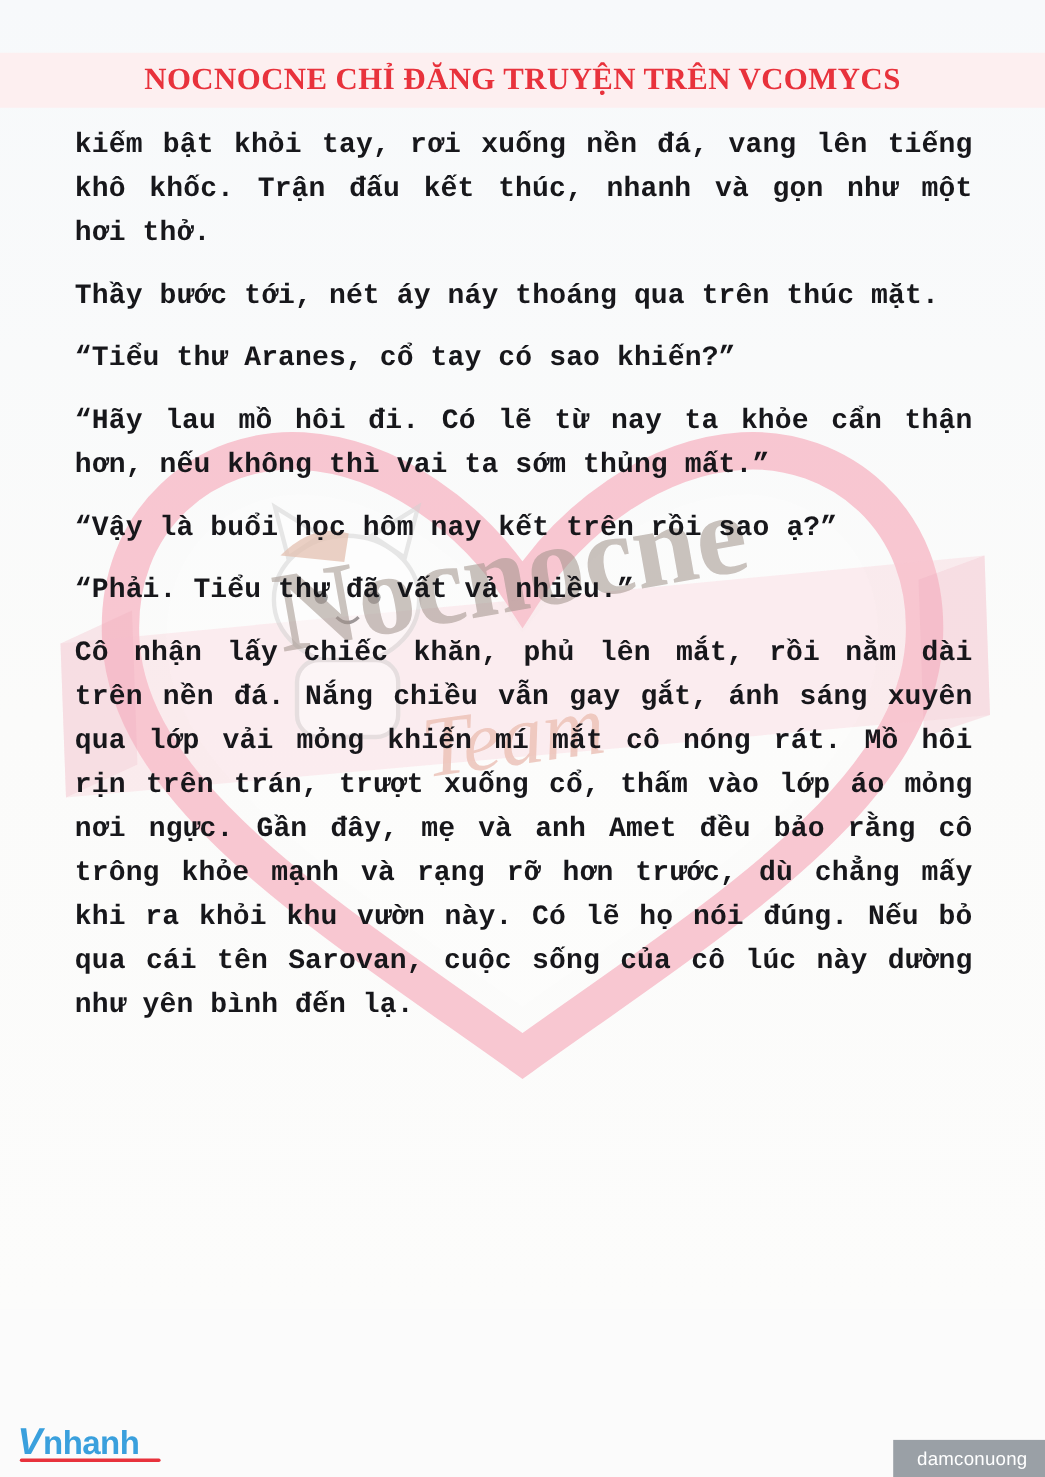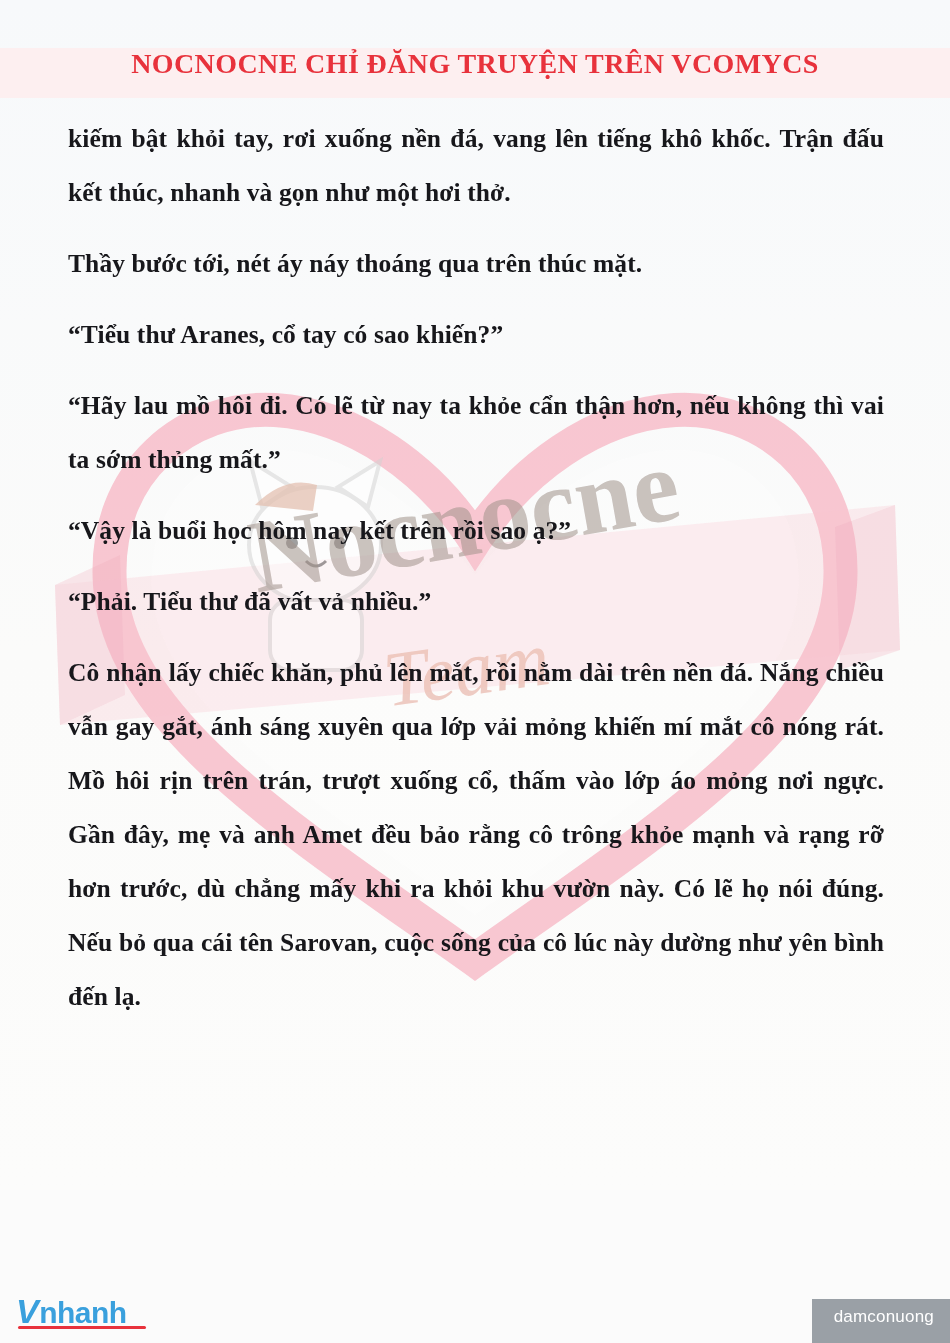--- a/index.html
+++ b/index.html
@@ -45,20 +45,21 @@
 
   
   .header-banner {
     position: absolute;
     left: 0;
     top: 48px;
     width: 950px;
     height: 50px;
     background: #fdeff0;
     display: flex;
+    align-items: center;
     justify-content: center;
   }
   .header-title {
     color: #e8323c;
     font-family: "Liberation Serif", serif;
     font-weight: bold;
     font-size: 28px;
     letter-spacing: 0.4px;
     white-space: nowrap;
   }
@@ -66,23 +67,23 @@
   
   .content {
     position: absolute;
     left: 68px;
     top: 112px;
     width: 816px;
     z-index: 5;
   }
   .para {
     color: #17171b;
-    font-family: Liberation Serif, serif;
+    font-family: Liberation Mono, monospace;
     font-size: 25.5px;
-    line-height: 54px;
+    line-height: 40px;
     margin: 0 0 17px 0;
     text-align: justify;
     text-justify: inter-word;
     font-weight: 600;
     letter-spacing: 0.1px;
   }
   .para:last-child { margin-bottom: 0; }
 
   
   .footer-bar {
@@ -118,21 +119,21 @@
     bottom: 2px;
     width: 128px;
     height: 3px;
     background: #e8323c;
     border-radius: 2px;
   }
   .credit {
     position: absolute;
     right: 0;
     bottom: 0;
-    padding: 8px 16px 16px 22px;
+    padding: 8px 16px 6px 22px;
     background: #9aa0a6;
     color: #ffffff;
     font-family: "Liberation Sans", sans-serif;
     font-size: 17px;
     letter-spacing: 0.2px;
   }
 </style>
 </head>
 <body>
 

